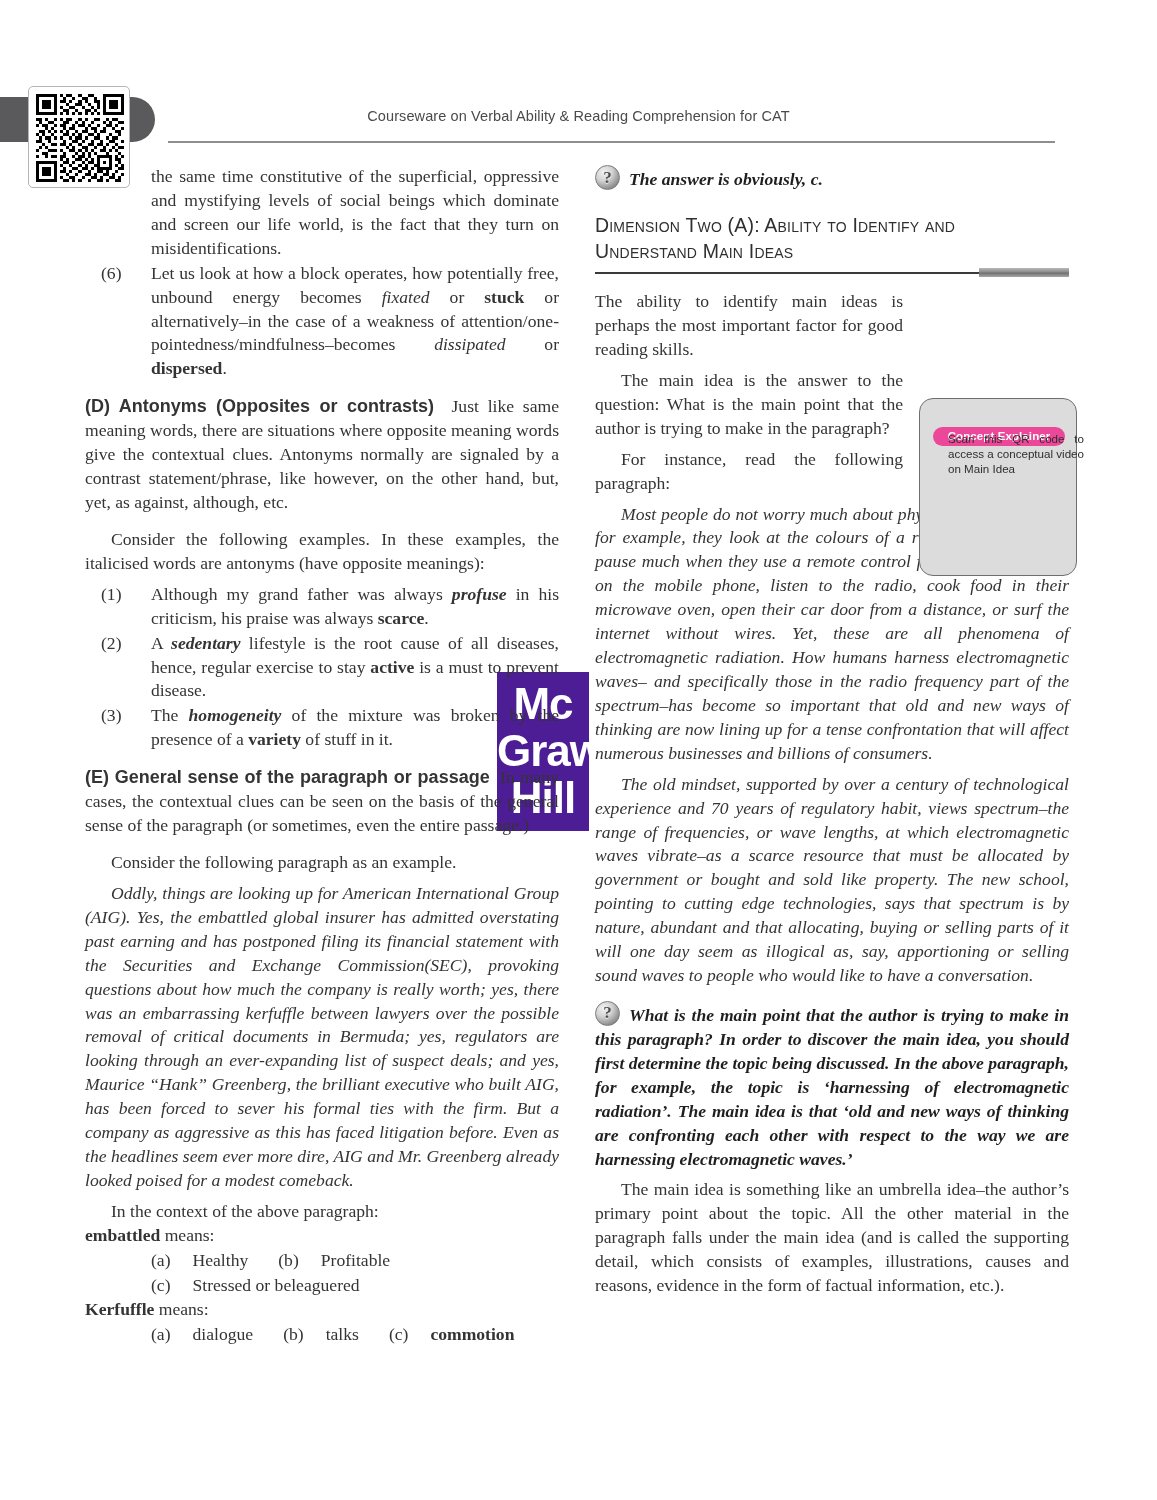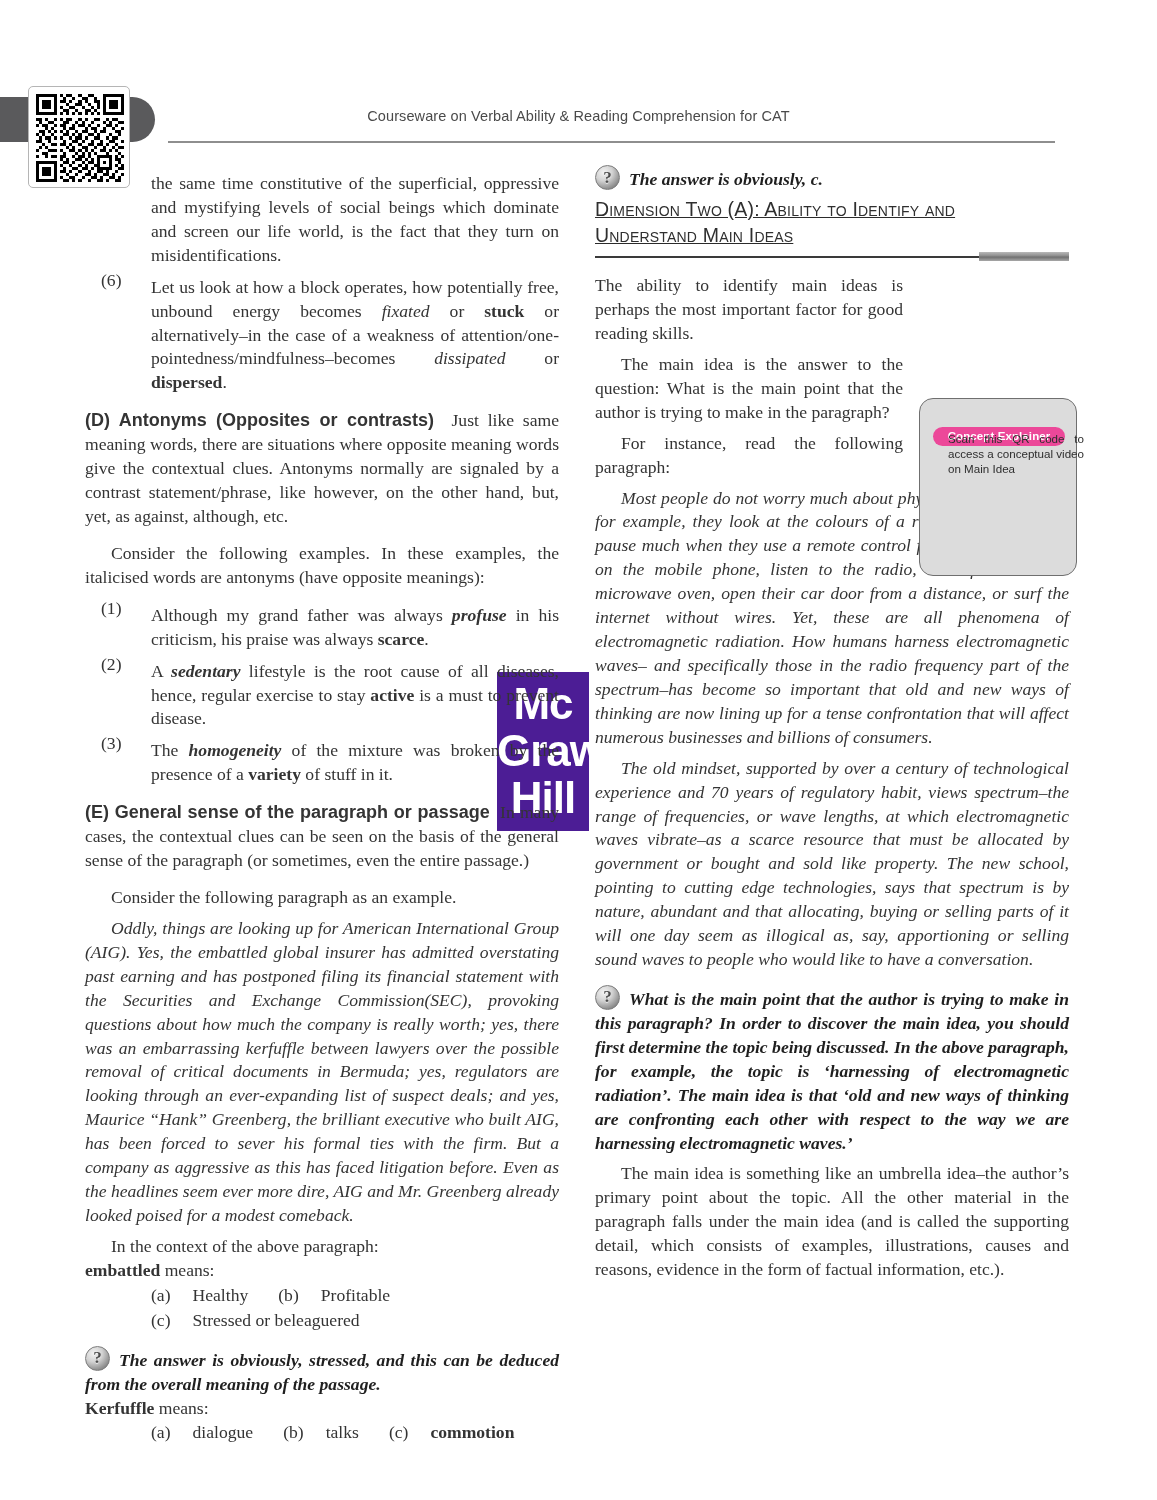--- a/index.html
+++ b/index.html
@@ -103,40 +103,39 @@
     text-align: justify;
     text-justify: inter-word;
     color: #343434;
   }
   p.nojust { text-align: left; }
   .ital { font-style: italic; }
   .bld  { font-weight: bold; }
   .bi   { font-weight: bold; font-style: italic; }
   .sp-top-sm { margin-top: 7px; }
   .sp-top-md { margin-top: 13px; }
-  .sp-top-lg { margin-top: 4px; text-decoration: underline; }
+  .sp-top-lg { margin-top: 20px; }
   .indent { text-indent: 26px; }
 
   
   .numrow {
     display: flex;
     font-size: 17.6px;
     line-height: 1.36;
     color: #343434;
   }
   .numrow .marker {
     flex: 0 0 66px;
     padding-left: 16px;
     box-sizing: border-box;
   }
   .numrow .body {
     flex: 1 1 auto;
     text-align: justify;
     text-justify: inter-word;
-    margin-top: 7px;
   }
   .numrow.tight { margin-top: 1px; }
 
   
   .optrow {
     font-size: 17.6px;
     line-height: 1.42;
     color: #343434;
     padding-left: 66px;
   }
@@ -344,21 +343,20 @@
 
     <p class="nojust"><span class="bld">embattled</span><span> means:</span></p>
 
     <div class="optrow">
       <span class="lab">(a)</span><span class="opt-gap-2"></span><span>Healthy</span><span class="opt-gap-1"></span><span class="lab">(b)</span><span class="opt-gap-2"></span><span>Profitable</span>
     </div>
     <div class="optrow">
       <span class="lab">(c)</span><span class="opt-gap-2"></span><span>Stressed or beleaguered</span>
     </div>
 
-    <p class="qpara sp-top-md"><span class="qicon"></span><span>The answer is obviously, stressed, and this can be deduced from the overall meaning of the passage.</span></p>
 
     <p class="nojust"><span class="bld">Kerfuffle</span><span> means:</span></p>
 
     <div class="optrow">
       <span class="lab">(a)</span><span class="opt-gap-2"></span><span>dialogue</span><span class="opt-gap-1"></span><span class="lab">(b)</span><span class="opt-gap-2"></span><span>talks</span><span class="opt-gap-1"></span><span class="lab">(c)</span><span class="opt-gap-2"></span><span class="bld">commotion</span>
     </div>
 
   </div>
 
   <div class="col col-right">

